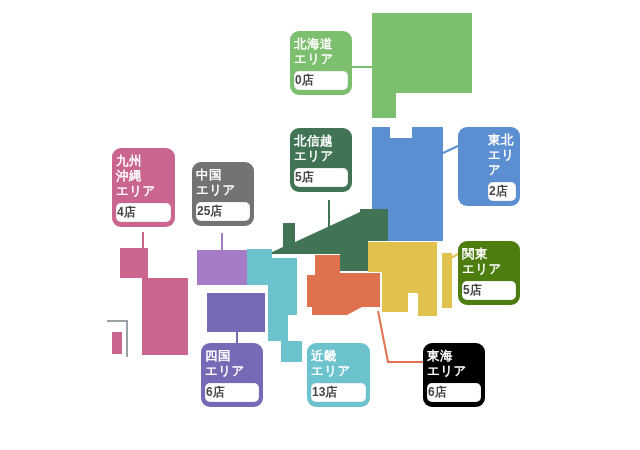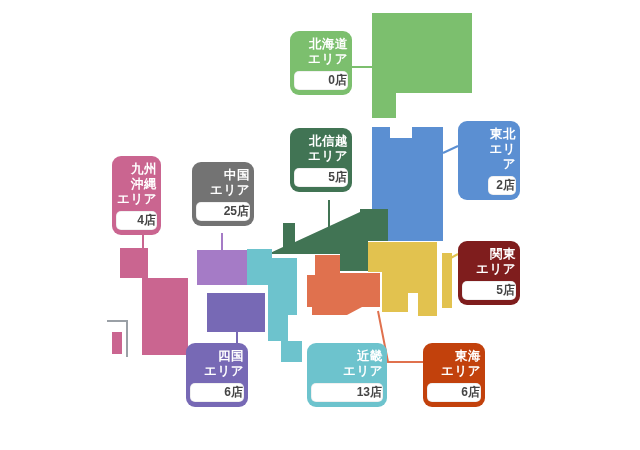--- a/index.html
+++ b/index.html
@@ -8,21 +8,21 @@
     background:#ffffff;
     font-family:"Liberation Sans","DejaVu Sans",sans-serif;
   }
   #map-canvas{position:absolute;left:0;top:0;width:640px;height:450px;}
   .label{
     position:absolute;
     width:62px;
     box-sizing:border-box;
     border-radius:9px;
     padding:6px 4px 5px 4px;
-    text-align:right;
+    text-align:left;
     z-index:2;
   }
   .label-name{
     color:#ffffff;
     font-weight:bold;
     font-size:12.5px;
     line-height:1.2;
     white-space:pre-line;
     letter-spacing:0.5px;
   }
@@ -31,28 +31,28 @@
     background:#ffffff;
     border:1px solid rgba(0,0,0,0.06);
     border-radius:5px;
     color:#454545;
     font-weight:bold;
     font-size:12px;
     line-height:1.45;
   }
   
   #label-hokkaido{left:290px;top:31px;}
-  #label-tohoku{left:458px;top:121px;padding-left:30px;}
+  #label-tohoku{left:458px;top:127px;padding-left:30px;}
   #label-hokushinetsu{left:290px;top:128px;}
   #label-kanto{left:458px;top:241px;}
   #label-tokai{left:423px;top:343px;}
-  #label-kinki{left:307px;top:343px;width:80px;}
-  #label-shikoku{left:186px;top:343px;}
+  #label-kinki{left:307px;top:343px;width:63px;}
+  #label-shikoku{left:201px;top:343px;}
   #label-chugoku{left:192px;top:162px;}
-  #label-kyushu{left:112px;top:148px;width:49px;margin-top:8px;}
+  #label-kyushu{left:112px;top:148px;width:63px;}
 </style>
 </head>
 <body>
 
 <svg id="map-canvas" viewBox="0 0 640 450">
 
   <polygon points="372,13 472,13 472,93 396,93 396,118 372,118" fill="#7cbf6e"></polygon>
   <polygon points="372,127 390,127 390,138 412,138 412,127 443,127 443,241 388,241 388,209 372,209" fill="#5b8fd2"></polygon>
   <polygon points="270,253 283,247 283,223 295,223 295,242 360,212 360,209 388,209 388,241 368,241 368,271 340,271 340,254 270,254" fill="#417454"></polygon>
   <polygon points="368,242 437,242 437,316 418,316 418,293 408,293 408,312 382,312 382,272 368,272" fill="#e2c24f"></polygon>
@@ -84,26 +84,26 @@
 <div class="label" id="label-tohoku" style="background: rgb(91, 143, 210);">
   <div class="label-name">東北
 エリア</div>
   <div class="label-count">2店</div>
 </div>
 <div class="label" id="label-hokushinetsu" style="background: rgb(65, 116, 84);">
   <div class="label-name">北信越
 エリア</div>
   <div class="label-count">5店</div>
 </div>
-<div class="label" id="label-kanto" style="background: #7f1d1d;">
+<div class="label" id="label-kanto" style="background: #4d7c0f;">
   <div class="label-name">関東
 エリア</div>
   <div class="label-count">5店</div>
 </div>
-<div class="label" id="label-tokai" style="background: #c2410c;">
+<div class="label" id="label-tokai" style="background: #000000;">
   <div class="label-name">東海
 エリア</div>
   <div class="label-count">6店</div>
 </div>
 <div class="label" id="label-kinki" style="background: rgb(109, 195, 205);">
   <div class="label-name">近畿
 エリア</div>
   <div class="label-count">13店</div>
 </div>
 <div class="label" id="label-shikoku" style="background: rgb(119, 105, 181);">

